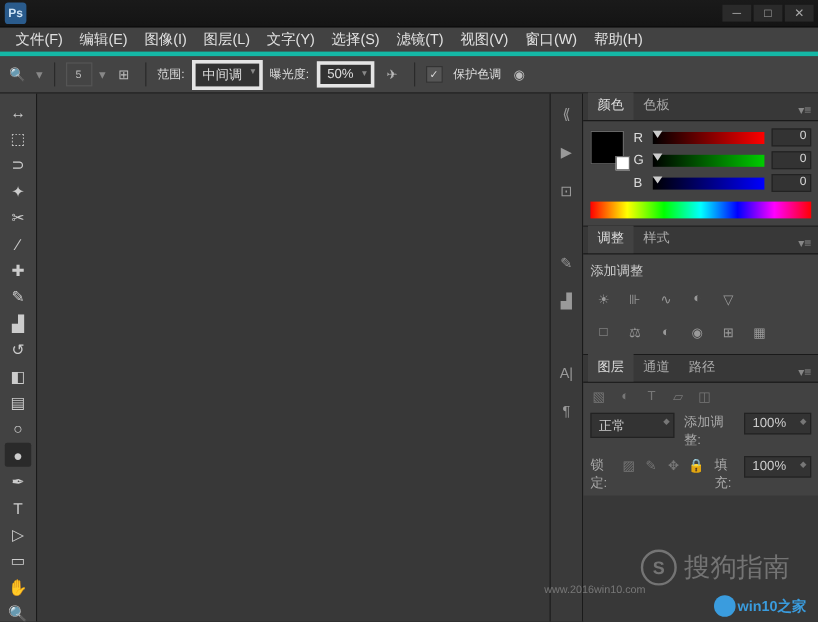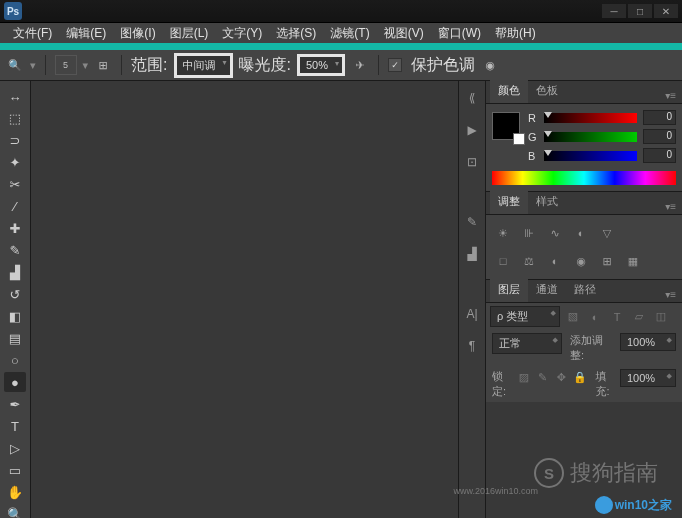--- a/index.html
+++ b/index.html
@@ -1,25 +1,25 @@
 <!DOCTYPE html>
 <html><head>
 <meta charset="utf-8">
 <style>
 html,body{margin:0;padding:0;width:682px;height:518px;background:#2a2a2a;font-family:"Microsoft YaHei",Arial,sans-serif;color:#ccc;font-size:11px;overflow:hidden}
 .titlebar{height:22px;background:linear-gradient(#1a1a1a,#141414);display:flex;align-items:center;padding:0 4px;border-bottom:1px solid #000}
 .logo{width:18px;height:18px;background:#2a5b8c;border-radius:3px;display:flex;align-items:center;justify-content:center;color:#d0e4f5;font-weight:bold;font-size:10px;margin-right:22px}
 .winbtns{margin-left:auto;display:flex;gap:2px}
 .winbtn{width:24px;height:14px;background:#2a2a2a;display:flex;align-items:center;justify-content:center;color:#aaa;font-size:10px;cursor:pointer}
-.menubar{height:20px;background:#424242;display:flex;align-items:center;padding:0 6px;border-bottom:7px solid #14b8a6}
+.menubar{height:20px;background:#424242;display:flex;align-items:center;padding:0 6px;border-bottom:4px solid #14b8a6}
 .menuitem{padding:2px 7px;color:#e0e0e0;cursor:pointer;font-size:12px}
 .optbar{height:30px;background:#444;display:flex;align-items:center;padding:0 6px;border-bottom:1px solid #1a1a1a;gap:6px}
 .optbtn{width:18px;height:18px;display:flex;align-items:center;justify-content:center;color:#bbb}
 .optsep{width:1px;height:20px;background:#2a2a2a;margin:0 3px}
-.optlabel{color:#ddd;font-size:16px}
+.optlabel{color:#ddd;font-size:10px}
 .optdd{background:#333;border:3px solid #e5e5e5;padding:2px 14px 2px 6px;color:#ddd;font-size:11px;position:relative}
 .optdd::after{content:"▾";position:absolute;right:3px;color:#888;font-size:8px}
 .chk{width:12px;height:12px;background:#555;border:1px solid #333;display:inline-flex;align-items:center;justify-content:center;color:#ddd;font-size:9px;margin-right:3px}
 .body{display:flex;height:444px}
 .toolbar{width:30px;background:#424242;border-right:1px solid #1a1a1a;display:flex;flex-direction:column;align-items:center;padding-top:4px}
 .tool{width:22px;height:20px;margin:1px 0;display:flex;align-items:center;justify-content:center;color:#ccc;font-size:13px;cursor:pointer;border-radius:2px}
 .tool.sel{background:#2a2a2a}
 .canvas{flex:1;background:#383838;border-right:1px solid #1a1a1a}
 .sidecol{width:26px;background:#3a3a3a;border-right:1px solid #1a1a1a;display:flex;flex-direction:column;padding-top:8px;gap:14px;align-items:center}
 .sidebtn{width:18px;height:18px;display:flex;align-items:center;justify-content:center;color:#999;font-size:12px}
@@ -178,20 +178,21 @@
       </div>
     </div>
 
     <div class="pgroup">
       <div class="tabs">
         <div class="tab active">调整</div>
         <div class="tab">样式</div>
         <div class="tabmenu">▾≡</div>
       </div>
       <div class="pbody">
+        <div style="color:#ccc">添加调整</div>
         <div class="adjrow">
           <div class="adjbtn">☀</div>
           <div class="adjbtn">⊪</div>
           <div class="adjbtn">∿</div>
           <div class="adjbtn">◐</div>
           <div class="adjbtn">▽</div>
         </div>
         <div class="adjrow">
           <div class="adjbtn">□</div>
           <div class="adjbtn">⚖</div>
@@ -204,21 +205,20 @@
     </div>
 
     <div class="pgroup layersection">
       <div class="tabs">
         <div class="tab active">图层</div>
         <div class="tab">通道</div>
         <div class="tab">路径</div>
         <div class="tabmenu">▾≡</div>
       </div>
       <div class="layerhdr">
-        <div class="ldd"><span>ρ 类型</span></div>
         <div class="lbtn">▧</div>
         <div class="lbtn">◐</div>
         <div class="lbtn">T</div>
         <div class="lbtn">▱</div>
         <div class="lbtn">◫</div>
       </div>
       <div class="layerrow">
         <div class="ldd"><span>正常</span></div>
         <span style="flex:1"></span>
         <span>添加调整:</span>

